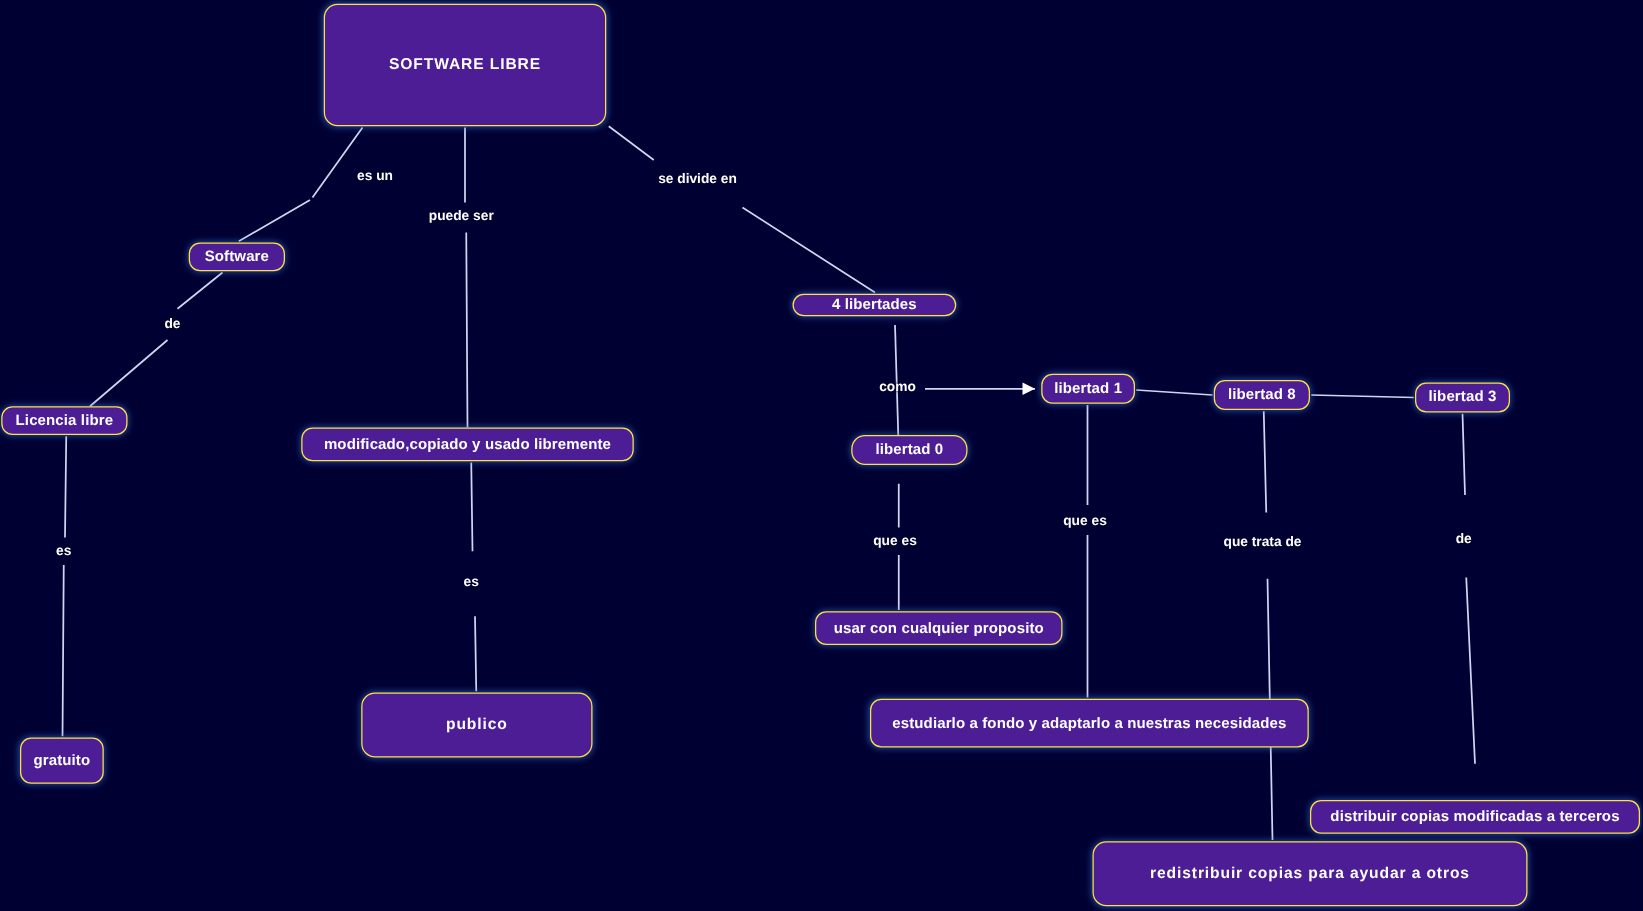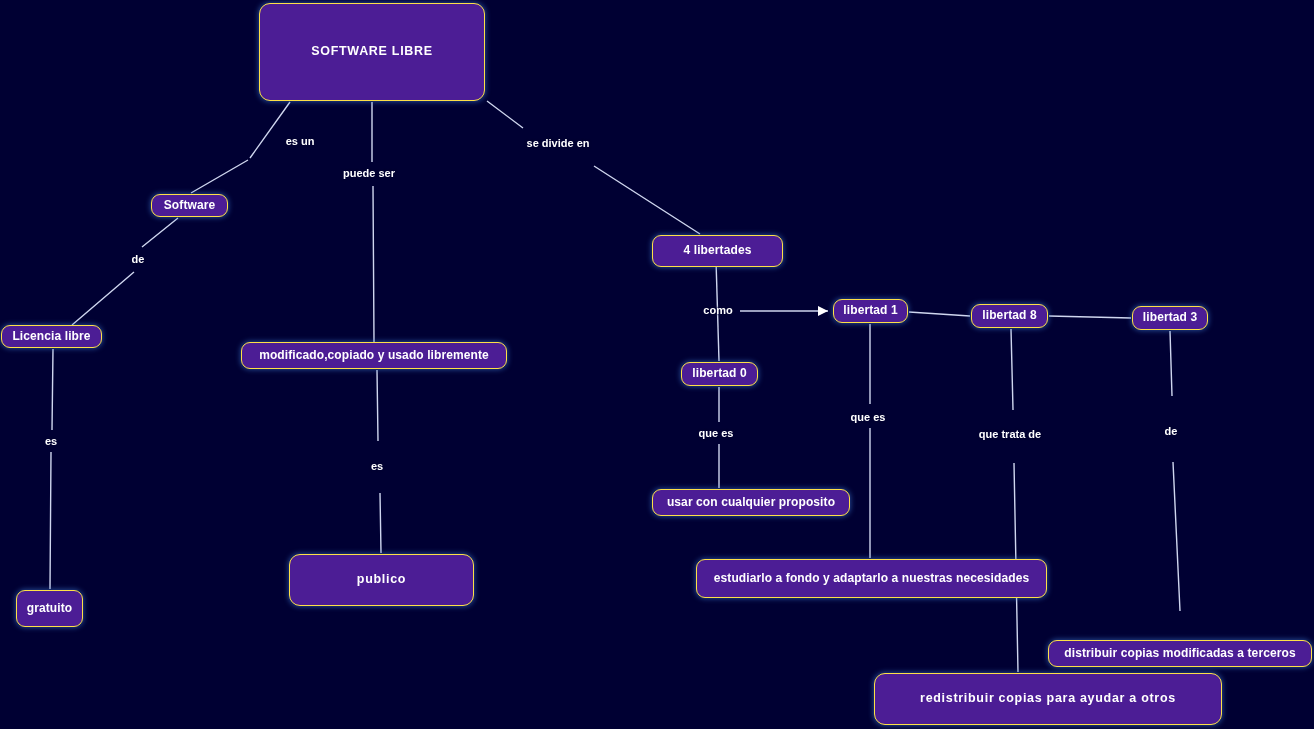--- a/index.html
+++ b/index.html
@@ -91,22 +91,22 @@
       <path d="M 1170 331 L 1172 396 M 1173 462 L 1180 611" class="edge-line"></path>
     </svg>
 
   <div id="node-layer">
       <div class="node big" style="left: 259px; top: 3px; width: 226px; height: 98px;">SOFTWARE LIBRE</div>
       <div class="node" style="left: 151px; top: 194px; width: 77px; height: 23px;">Software</div>
       <div class="node" style="left: 1px; top: 325px; width: 101px; height: 23px;">Licencia libre</div>
       <div class="node" style="left: 16px; top: 590px; width: 67px; height: 37px;">gratuito</div>
       <div class="node" style="left: 241px; top: 342px; width: 266px; height: 27px;">modificado,copiado y usado libremente</div>
       <div class="node big" style="left: 289px; top: 554px; width: 185px; height: 52px;">publico</div>
-      <div class="node" style="left: 652px; top: 235px; width: 131px; height: 32px;">4 libertades</div>
-      <div class="node" style="left: 681px; top: 362px; width: 77px; height: 24px;">libertad 0</div>
+      <div class="node" style="left: 634px; top: 235px; width: 131px; height: 18px;">4 libertades</div>
+      <div class="node" style="left: 681px; top: 348px; width: 93px; height: 24px; border-radius: 11px;">libertad 0</div>
       <div class="node" style="left: 833px; top: 299px; width: 75px; height: 24px;">libertad 1</div>
       <div class="node" style="left: 971px; top: 304px; width: 77px; height: 24px;">libertad 8</div>
       <div class="node" style="left: 1132px; top: 306px; width: 76px; height: 24px;">libertad 3</div>
       <div class="node" style="left: 620px; top: 489px; width: 198px; height: 27px; margin-left: 32px;">usar con cualquier proposito</div>
       <div class="node" style="left: 696px; top: 559px; width: 351px; height: 39px;">estudiarlo a fondo y adaptarlo a nuestras necesidades</div>
       <div class="node" style="left: 1048px; top: 640px; width: 264px; height: 27px;">distribuir copias modificadas a terceros</div>
       <div class="node big" style="left: 874px; top: 673px; width: 348px; height: 52px;">redistribuir copias para ayudar a otros</div>
     </div>
   <div id="label-layer">
       <div class="edge-label" style="left: 268px; top: 141px; margin-left: 32px;">es un</div>

